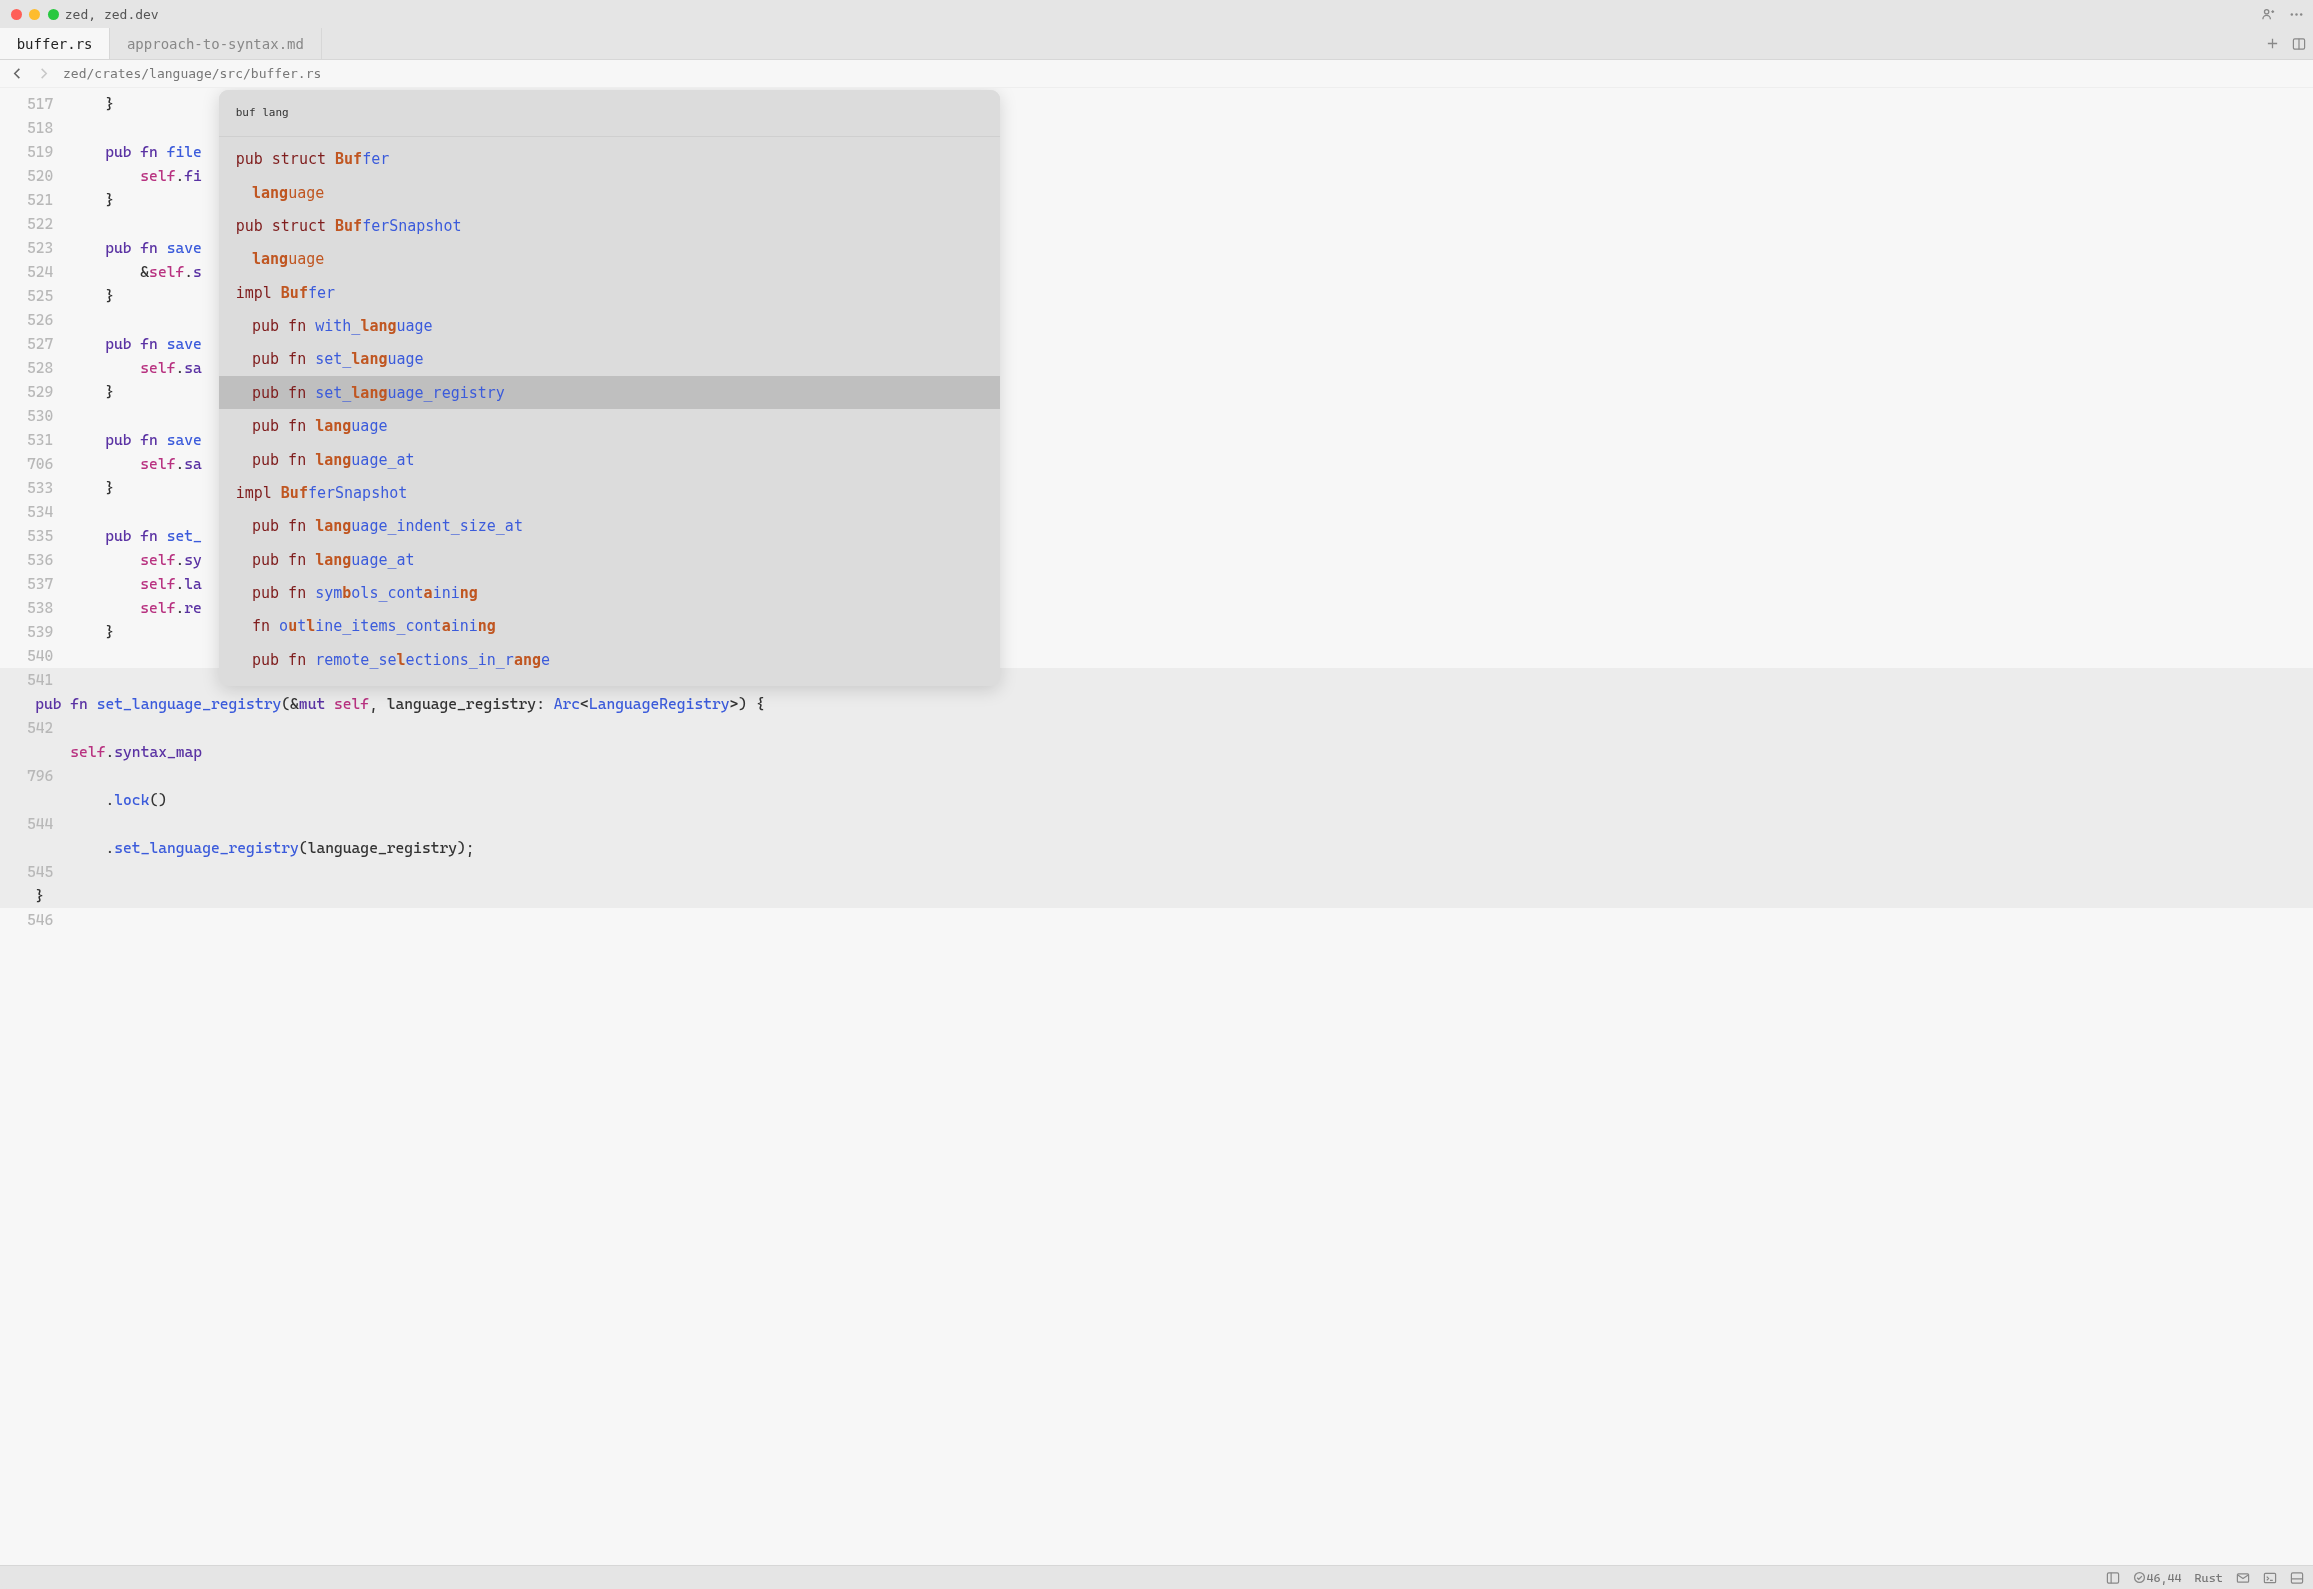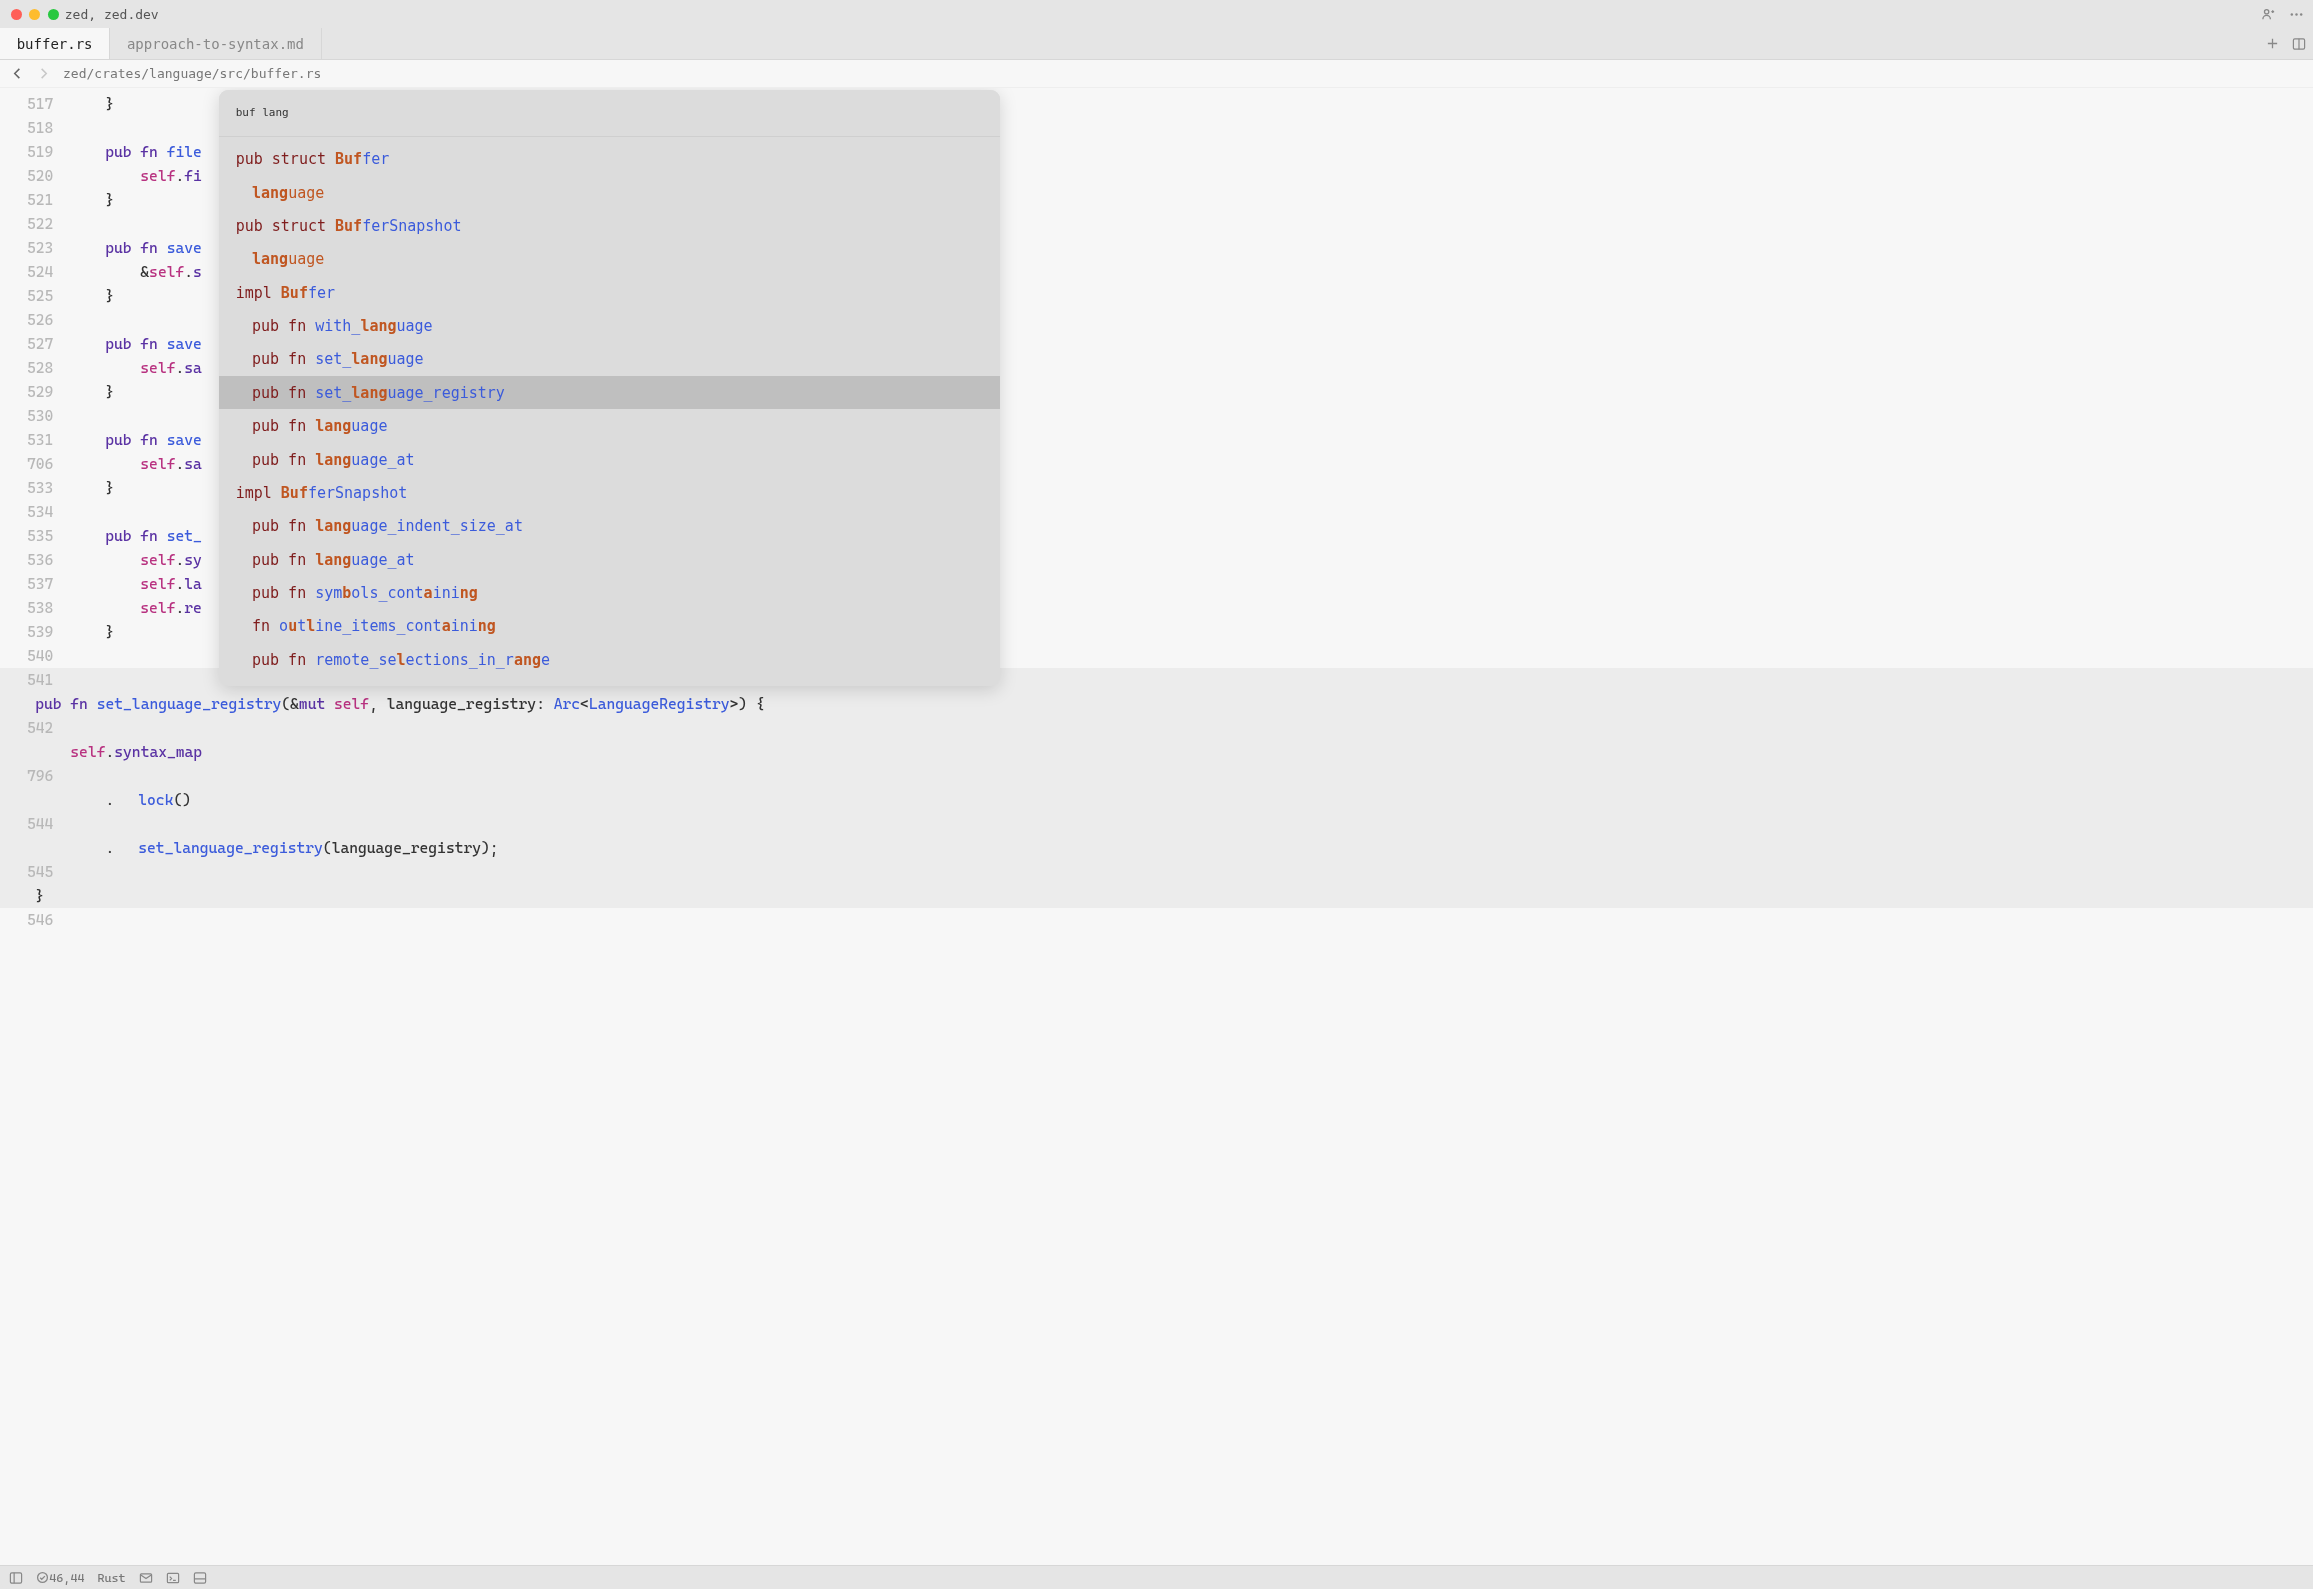--- a/index.html
+++ b/index.html
@@ -129,21 +129,21 @@
     flex-shrink: 0;
   }
   .code-content { flex: 1; }
   
   .kw { color: #5a32a3; } 
   .fnname { color: #3b5bdb; }
   .self { color: #b83280; }
   .field { color: #5a32a3; }
   .ty { color: #3b5bdb; }
   .punct { color: #333; }
-  .method { color: #3b5bdb; margin-left: 24px; }
+  .method { color: #3b5bdb; }
   
   .popover {
     position: absolute;
     top: 1.9px;
     left: 219px;
     width: 781px;
     background: #dcdcdc;
     border-radius: 9.3px;
     box-shadow: 0 3.7px 18.6px rgba(0,0,0,0.15);
     overflow: hidden;
@@ -178,21 +178,21 @@
   
   .statusbar {
     height: 24px;
     background: #e5e5e5;
     border-top: 0.9px solid #d7d7d7;
     display: flex;
     align-items: center;
     padding: 0 9.3px;
     font-size: 12px;
     color: #777;
-    justify-content: flex-start;
+    justify-content: flex-end;
   }
   .status-left, .status-right { display: flex; gap: 13px; align-items: center; }
   svg { display: block; }
 </style>
 </head>
 <body>
 
 <div class="window">
 
   <div class="titlebar">

